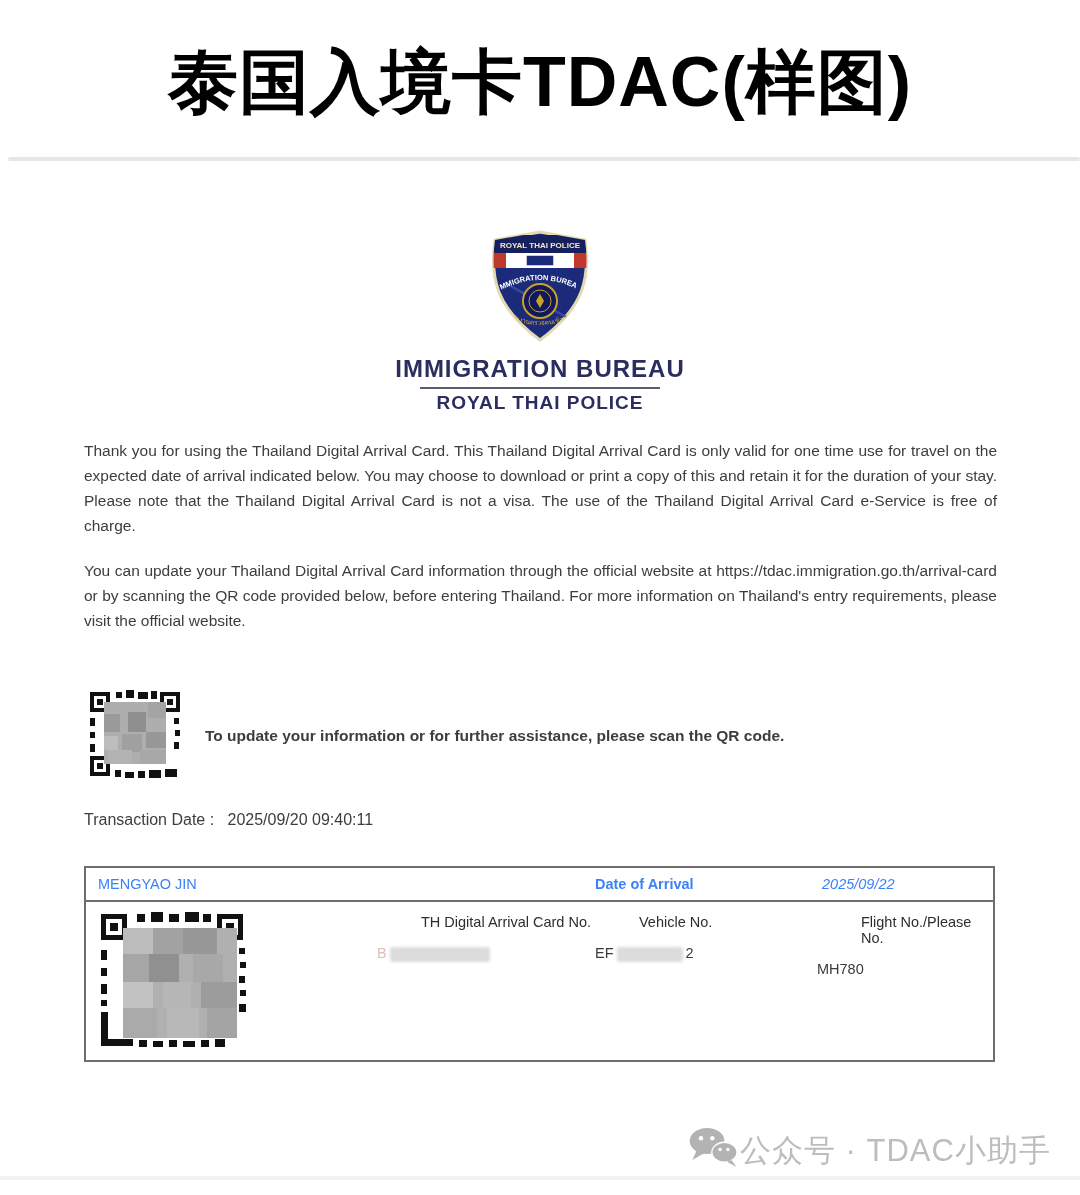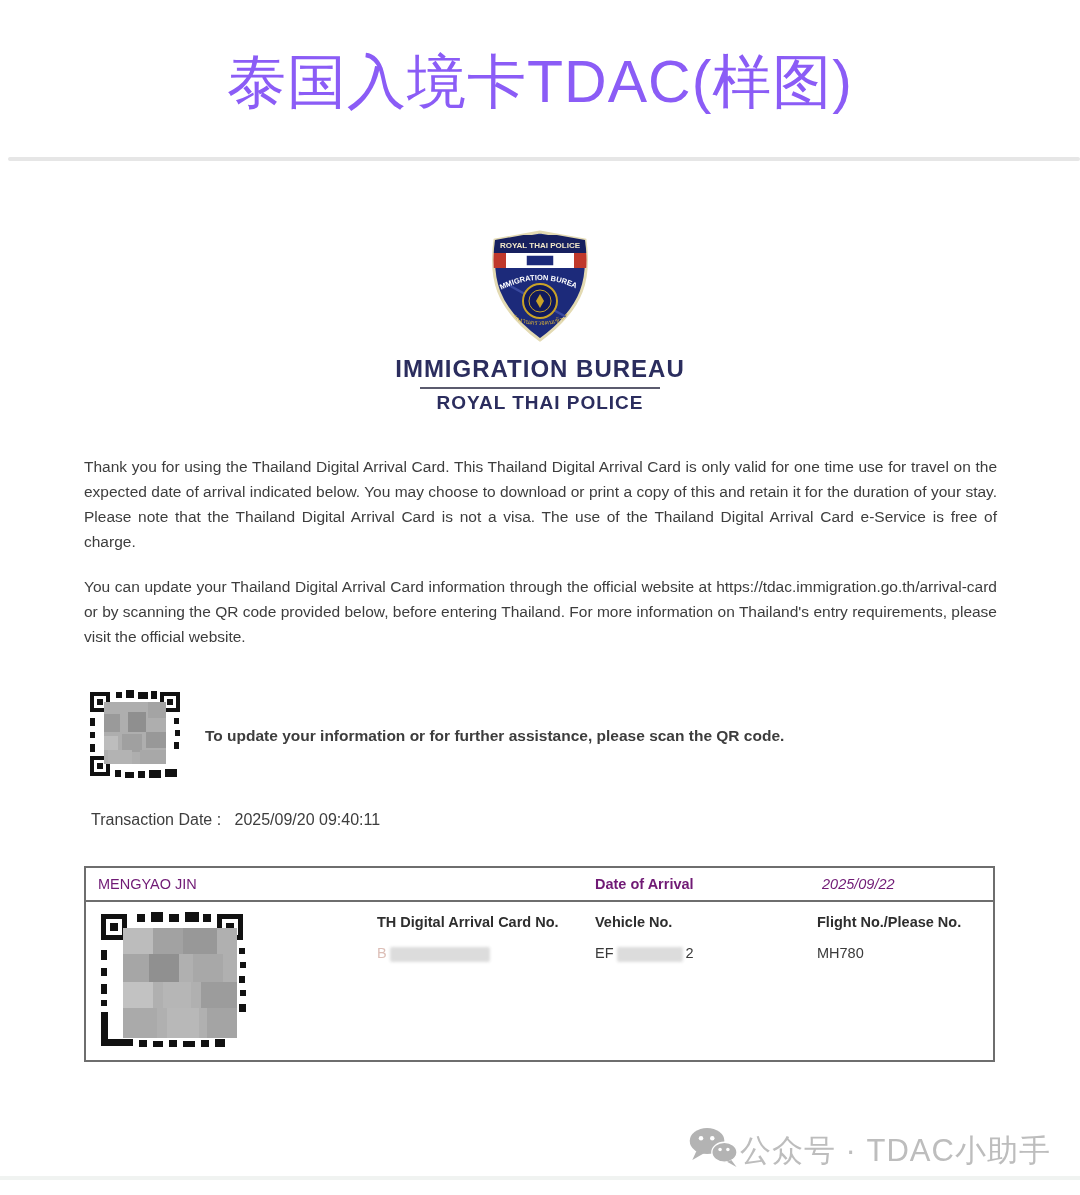--- a/index.html
+++ b/index.html
@@ -2,50 +2,50 @@
 <html><head>
 <meta charset="utf-8">
 <style>
   html,body{margin:0;padding:0;}
   body{
     width:1080px;height:1195px;position:relative;background:#ffffff;
     font-family:"Liberation Sans","DejaVu Sans",sans-serif;overflow:hidden;
   }
   .page-title{
     position:absolute;top:26px;left:0;right:0;text-align:center;
-    font-size:59px;line-height:112px;font-weight:400;color:#8b5cf6;letter-spacing:1px;
+    font-size:70px;line-height:112px;font-weight:700;color:#000000;letter-spacing:1px;
   }
   .top-divider{position:absolute;top:157px;left:8px;right:0;height:4px;background:#e6e6e6;border-radius:2px;}
   .badge-wrap{position:absolute;top:227px;left:50%;transform:translateX(-50%);width:122px;height:118px;}
   .bureau-heading{position:absolute;top:355px;left:0;right:0;text-align:center;
     font-size:24px;font-weight:800;color:#2b2d5e;letter-spacing:1px;}
   .bureau-underline{position:absolute;top:387px;left:50%;transform:translateX(-50%);
     width:240px;height:2px;background:#5b5b6e;}
   .police-heading{position:absolute;top:392px;left:0;right:0;text-align:center;
     font-size:19px;font-weight:800;color:#2b2d5e;letter-spacing:1px;}
   .paragraphs{position:absolute;left:84px;width:913px;top:438px;
-    font-size:15.5px;line-height:25px;color:#3d3d3d;text-align:justify;margin-top:16px;}
+    font-size:15.5px;line-height:25px;color:#3d3d3d;text-align:justify;}
   .paragraphs p{margin:0 0 20px 0;}
   .small-qr{position:absolute;left:88px;top:688px;width:94px;height:92px;}
   .qr-caption{position:absolute;left:205px;top:727px;font-size:15.5px;color:#3d3d3d;font-weight:bold;}
-  .transaction{position:absolute;left:84px;top:811px;font-size:16px;color:#3d3d3d;margin-left:7px;}
+  .transaction{position:absolute;left:84px;top:811px;font-size:16px;color:#3d3d3d;}
   .card-table{position:absolute;left:84px;top:866px;width:911px;height:196px;
     border:2px solid #6e6e6e;box-sizing:border-box;background:#fff;}
   .table-header{height:32px;border-bottom:2px solid #6e6e6e;display:flex;align-items:center;
-    font-size:14.5px;color:#701a75;}
+    font-size:14.5px;color:#3b82f6;}
   .th-name{width:505px;padding-left:12px;box-sizing:border-box;font-weight:500;}
   .th-arrival{width:227px;padding-left:4px;box-sizing:border-box;font-weight:700;}
   .th-arrival-date{flex:1;padding-left:4px;font-weight:500;font-style:italic;}
   .table-body{position:relative;height:158px;}
   .large-qr{position:absolute;left:11px;top:6px;width:167px;height:142px;}
   .body-col{position:absolute;font-size:14.5px;color:#2e2e2e;}
   .col-card{left:291px;top:12px;}
   .col-pass{left:509px;top:12px;}
   .col-flight{left:731px;top:12px;}
-  .cell-label{font-weight:700;}
+  .cell-label{font-weight:400;margin-left:44px;}
   .cell-value{margin-top:15px;color:#3a3a3a;}
   .ghost-prefix{opacity:.55;color:#c08a7c;}
   .blur-chip{display:inline-block;height:15px;border-radius:2px;background:#dcdcdc;
     filter:blur(1.6px);vertical-align:middle;margin:0 3px;}
   .chip-card{width:100px;}
   .chip-pass{width:66px;}
   .watermark{position:absolute;top:1126px;left:688px;display:flex;align-items:center;
     color:#bdbdbd;font-size:31px;letter-spacing:1px;}
   .bottom-line{position:absolute;top:1176px;left:0;right:0;height:4px;background:#f0f3f1;}
 </style>

